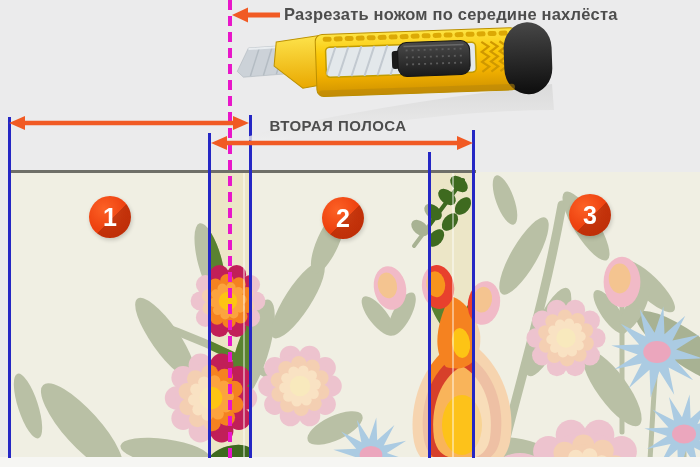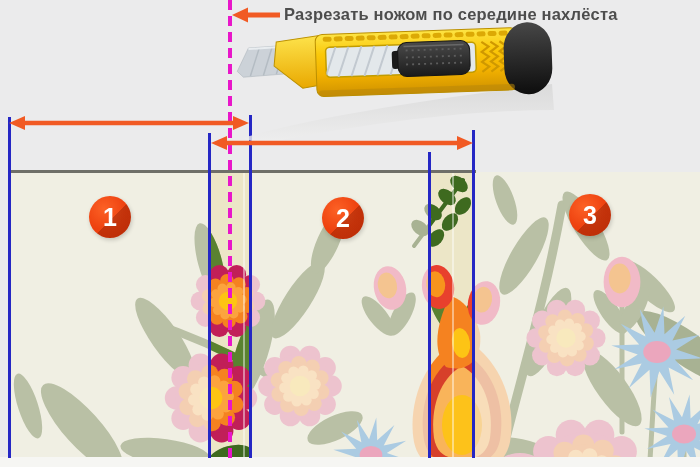--- a/index.html
+++ b/index.html
@@ -619,20 +619,21 @@
     <line x1="14" y1="9" x2="49" y2="9" stroke="currentColor" stroke-width="5"></line>
     <polygon points="1,9 17,1.5 17,16.5" fill="currentColor"></polygon>
   </svg>
   <div class="note-text">Разрезать ножом по середине нахлёста</div>
 
   <svg class="m-arrow a1" viewBox="0 0 242 18">
     <line x1="14" y1="9" x2="228" y2="9" stroke="currentColor" stroke-width="4.5"></line>
     <polygon points="1,9 17,2 17,16" fill="currentColor"></polygon>
     <polygon points="241,9 225,2 225,16" fill="currentColor"></polygon>
   </svg>
+  <div class="m-label l2">ВТОРАЯ ПОЛОСА</div>
   <svg class="m-arrow a2" viewBox="0 0 264 18">
     <line x1="14" y1="9" x2="250" y2="9" stroke="currentColor" stroke-width="4.5"></line>
     <polygon points="1,9 17,2 17,16" fill="currentColor"></polygon>
     <polygon points="263,9 247,2 247,16" fill="currentColor"></polygon>
   </svg>
 
   <div class="badge b1">
     <span>1</span>
   </div>
   <div class="badge b2">

